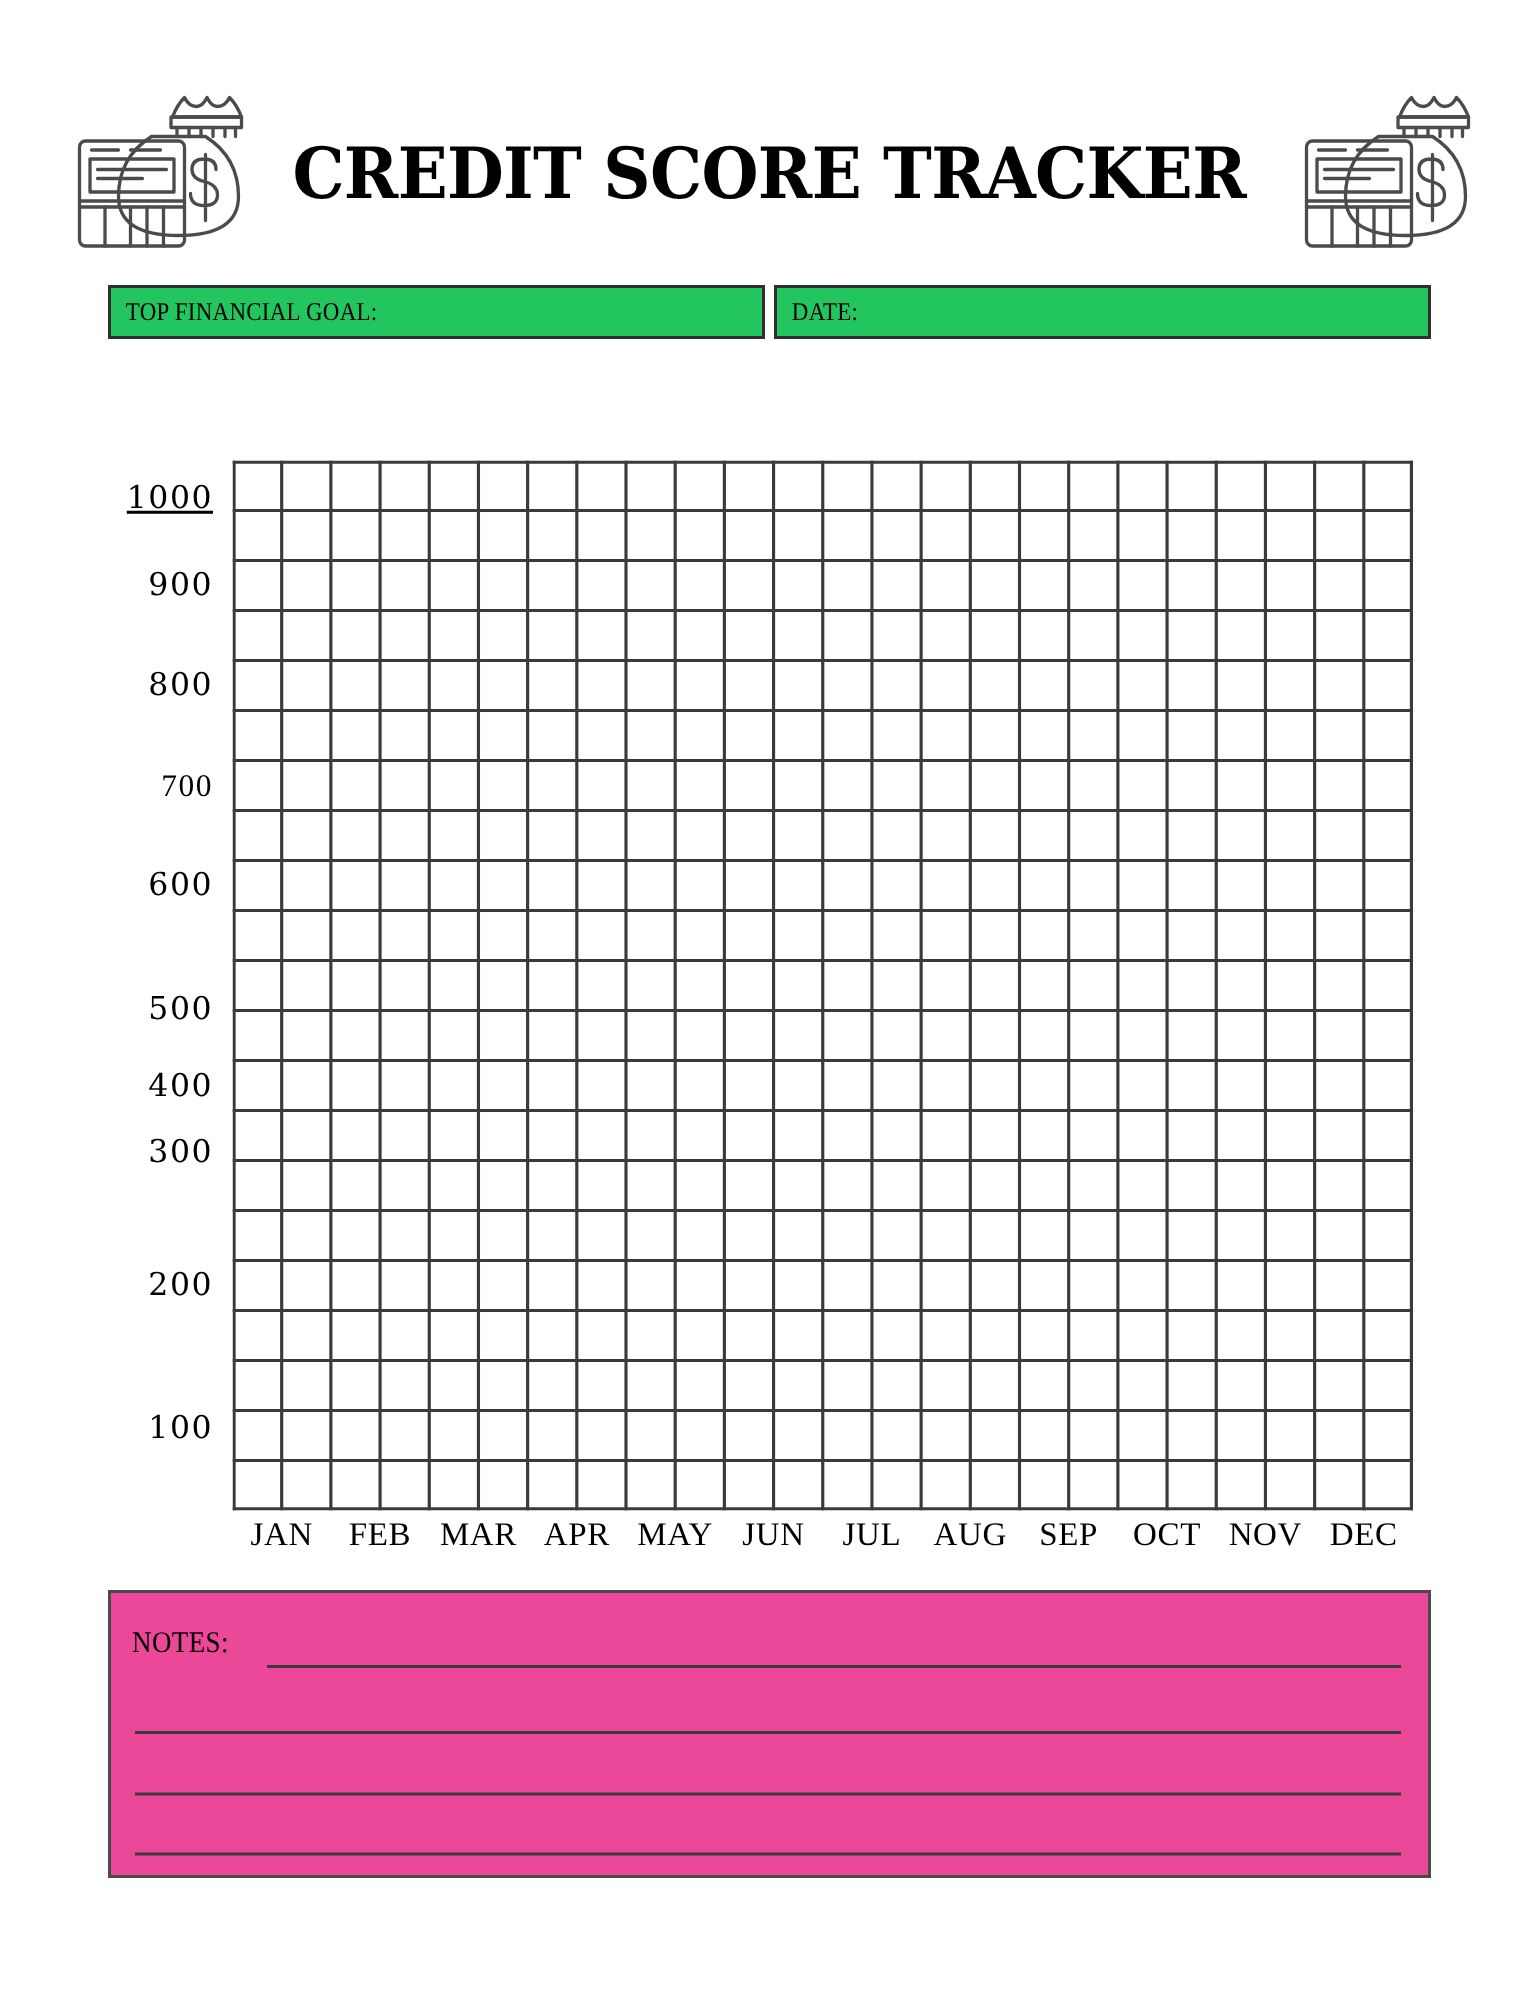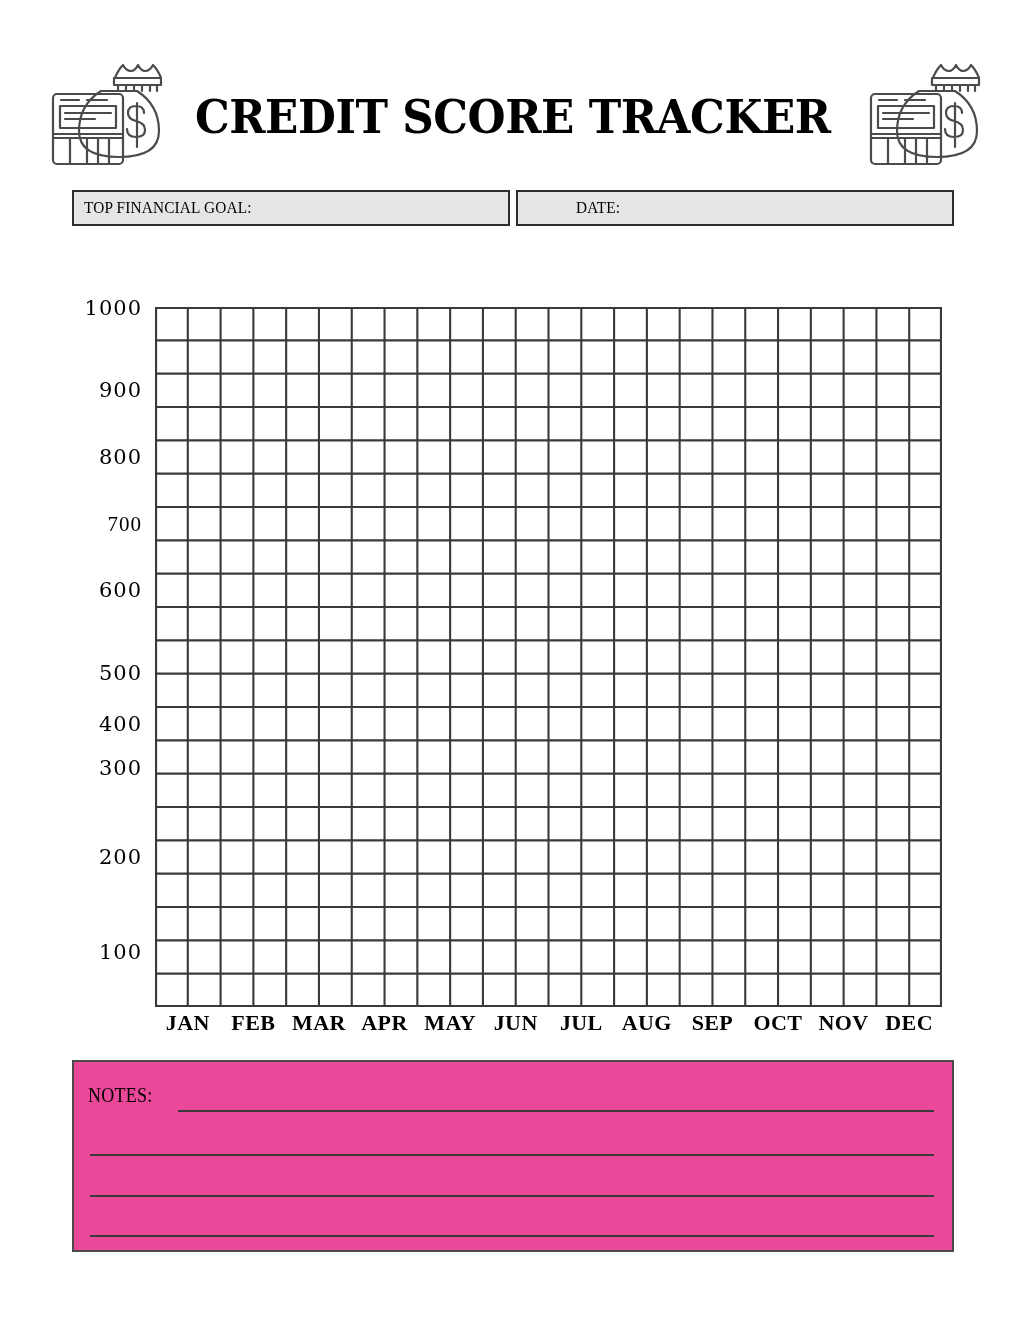--- a/index.html
+++ b/index.html
@@ -64,24 +64,24 @@
     display: flex;
     justify-content: space-between;
     margin-bottom: 8px;
   }
   .field-box {
     border: 2.4px solid #2e2e2e;
     height: 36px;
     display: flex;
     align-items: center;
     box-sizing: border-box;
-    background: #e5e5e5;
+    background: #22c55e;
   }
   .field-box.left  { width: 438px; }
-  .field-box.right { width: 438px; padding-left: 48px; }
+  .field-box.right { width: 438px; }
   .field-label {
     font-family: "Liberation Serif", "DejaVu Serif", serif;
     font-size: 17px;
     font-weight: 400;
     letter-spacing: 0.2px;
     padding-left: 11px;
     transform: scaleX(0.9);
     transform-origin: left center;
     white-space: nowrap;
   }
@@ -136,21 +136,21 @@
     left: 155px;
     top: 1012px;
     width: 787px;
     display: flex;
   }
   .x-label {
     flex: 1 1 0;
     text-align: center;
     font-family: "Liberation Serif", "DejaVu Serif", serif;
     font-size: 22px;
-    font-weight: 700;
+    font-weight: 400;
     letter-spacing: 0.4px;
     line-height: 1;
   }
 
   
   .notes {
     position: absolute;
     left: 72px;
     top: 1060px;
     width: 882px;
@@ -231,21 +231,21 @@
       </div>
       <div class="field-box right">
         <span class="field-label">DATE:</span>
       </div>
     </div>
   </div>
 
   <div class="chart">
 
     <div class="y-labels">
-        <div class="y-label" style="top: 1px;">1000</div>
+        <div class="y-label" style="top: 25px; text-decoration: underline;">1000</div>
         <div class="y-label" style="top: 83.3333px;">900</div>
         <div class="y-label" style="top: 150px;">800</div>
         <div class="y-label" style="top: 216.667px; font-family: Liberation Serif, serif;">700</div>
         <div class="y-label" style="top: 283.333px;">600</div>
         <div class="y-label" style="top: 350px; margin-top: 16px;">500</div>
         <div class="y-label" style="top: 416.667px;">400</div>
         <div class="y-label" style="top: 461px;">300</div>
         <div class="y-label" style="top: 550px;">200</div>
         <div class="y-label" style="top: 616.667px; margin-top: 28px;">100</div>
       </div>

